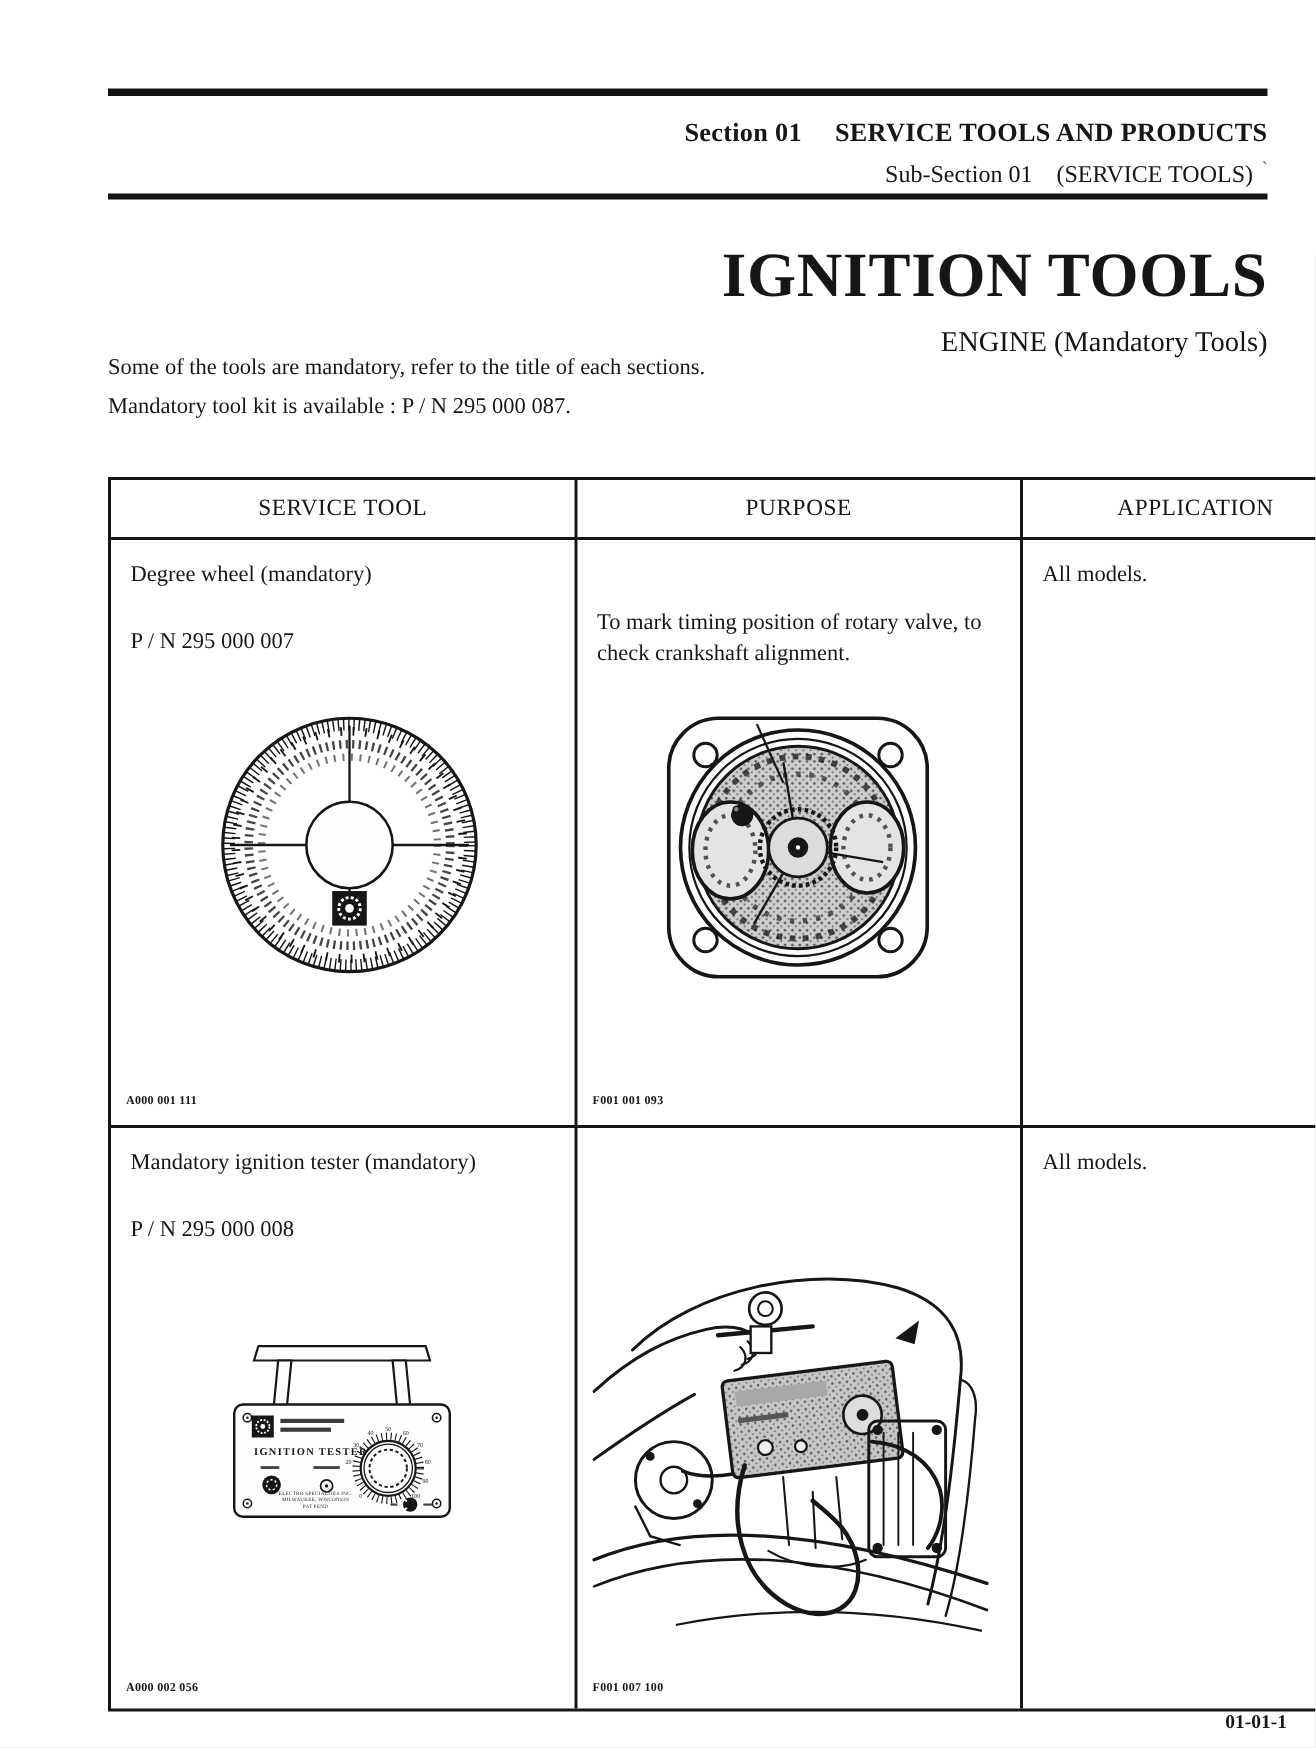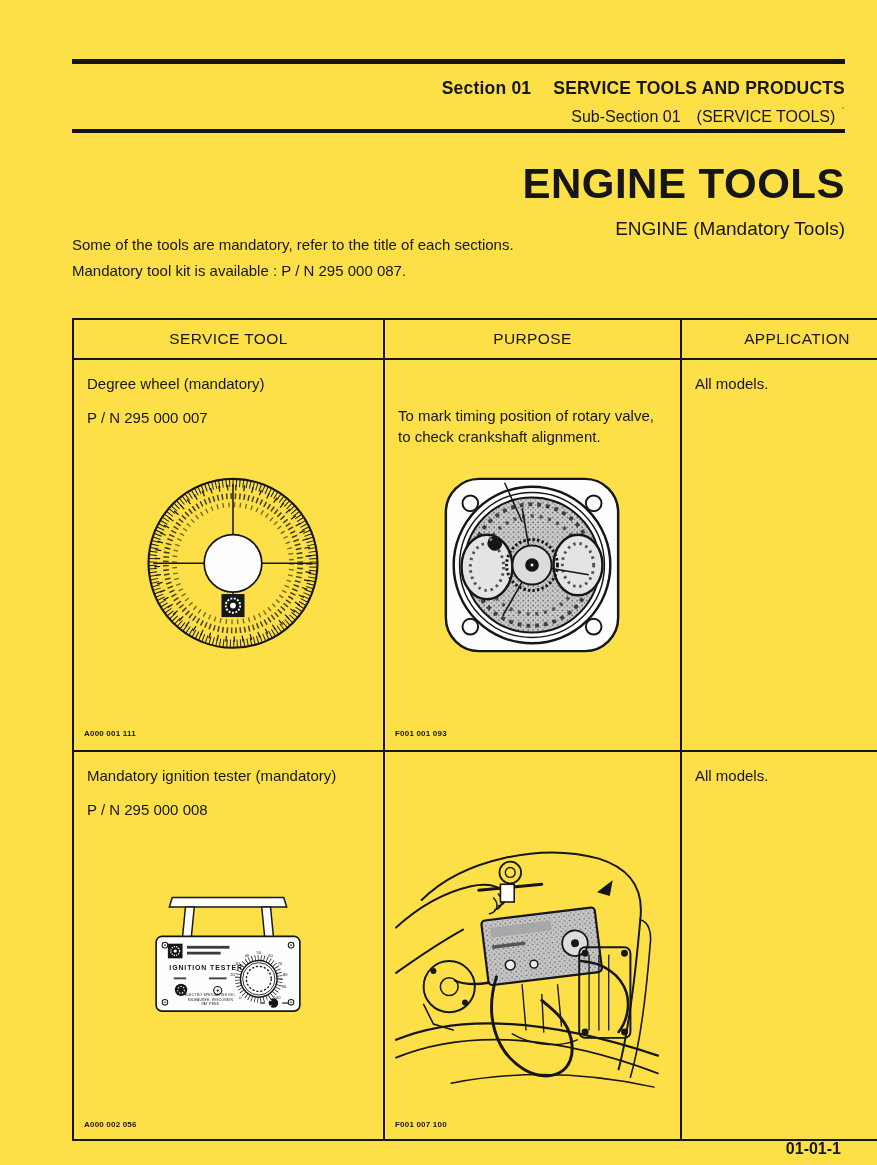--- a/index.html
+++ b/index.html
@@ -1,20 +1,20 @@
 <!DOCTYPE html>
 <html><head>
 <meta charset="utf-8">
 <style>
   html,body{margin:0;padding:0;background:#e8e8e8;}
   .page{
     position:relative;
     width:877px;height:1165px;
-    background:#fde047;
-    font-family:Liberation Sans, sans-serif;
+    background:#ffffff;
+    font-family:Liberation Serif, serif;
     color:#161616;
     overflow:hidden;
   }
   .rule{position:absolute;left:72px;width:773px;background:#141414;}
   .rule1{top:59px;height:5px;}
   .rule2{top:129px;height:4px;}
   .doc-header{position:absolute;right:32px;top:76px;text-align:right;line-height:24px;}
   .doc-header .l1{font-size:17.5px;font-weight:bold;letter-spacing:.2px;}
   .doc-header .l1 .gap{display:inline-block;width:22px;}
   .doc-header .l2{font-size:16px;}
@@ -26,42 +26,42 @@
   .tools-table{
     position:absolute;left:72px;top:318px;width:842px;height:823px;
     box-sizing:border-box;border:2.5px solid #161616;
     display:grid;grid-template-columns:311px 297px 1fr;grid-template-rows:40px 392px 1fr;
   }
   .cell{position:relative;box-sizing:border-box;border-right:2px solid #161616;border-bottom:2px solid #161616;}
   .cell.cR{border-right:none;}
   .cell.cB{border-bottom:none;}
   .th{display:flex;align-items:center;justify-content:center;font-size:15.5px;letter-spacing:.4px;}
   .tool-text{padding:13px 14px 0 13px;font-size:15px;line-height:21px;}
-  .tool-text .pn{margin-top:13px;}
+  .tool-text .pn{margin-top:24px;}
   .fig{position:absolute;}
   .fig-code{position:absolute;left:10px;bottom:12px;font-size:8px;font-weight:bold;letter-spacing:.2px;}
   .fig-code.r2{bottom:10px;}
-  .page-number{position:absolute;right:36px;top:1140px;font-size:16px;font-weight:bold;}
+  .page-number{position:absolute;right:19px;top:1140px;font-size:13px;font-weight:bold;}
   svg{display:block;}
 </style>
 </head>
 <body>
 
 <div class="page">
 
   <div class="rule rule1"></div>
 
   <div class="doc-header">
     <div class="l1"><span>Section 01</span><span class="gap"></span><span>SERVICE TOOLS AND PRODUCTS</span></div>
     <div class="l2"><span>Sub-Section 01</span><span class="gap"></span><span>(SERVICE TOOLS)</span><span class="stray">`</span></div>
   </div>
 
   <div class="rule rule2"></div>
 
-  <div class="big-title">ENGINE TOOLS</div>
+  <div class="big-title">IGNITION TOOLS</div>
   <div class="subtitle">ENGINE (Mandatory Tools)</div>
 
   <div class="intro">
     <div>Some of the tools are mandatory, refer to the title of each sections.</div>
     <div>Mandatory tool kit is available : P / N 295 000 087.</div>
   </div>
 
   <div class="tools-table">
 
     <div class="cell th">SERVICE TOOL</div>

